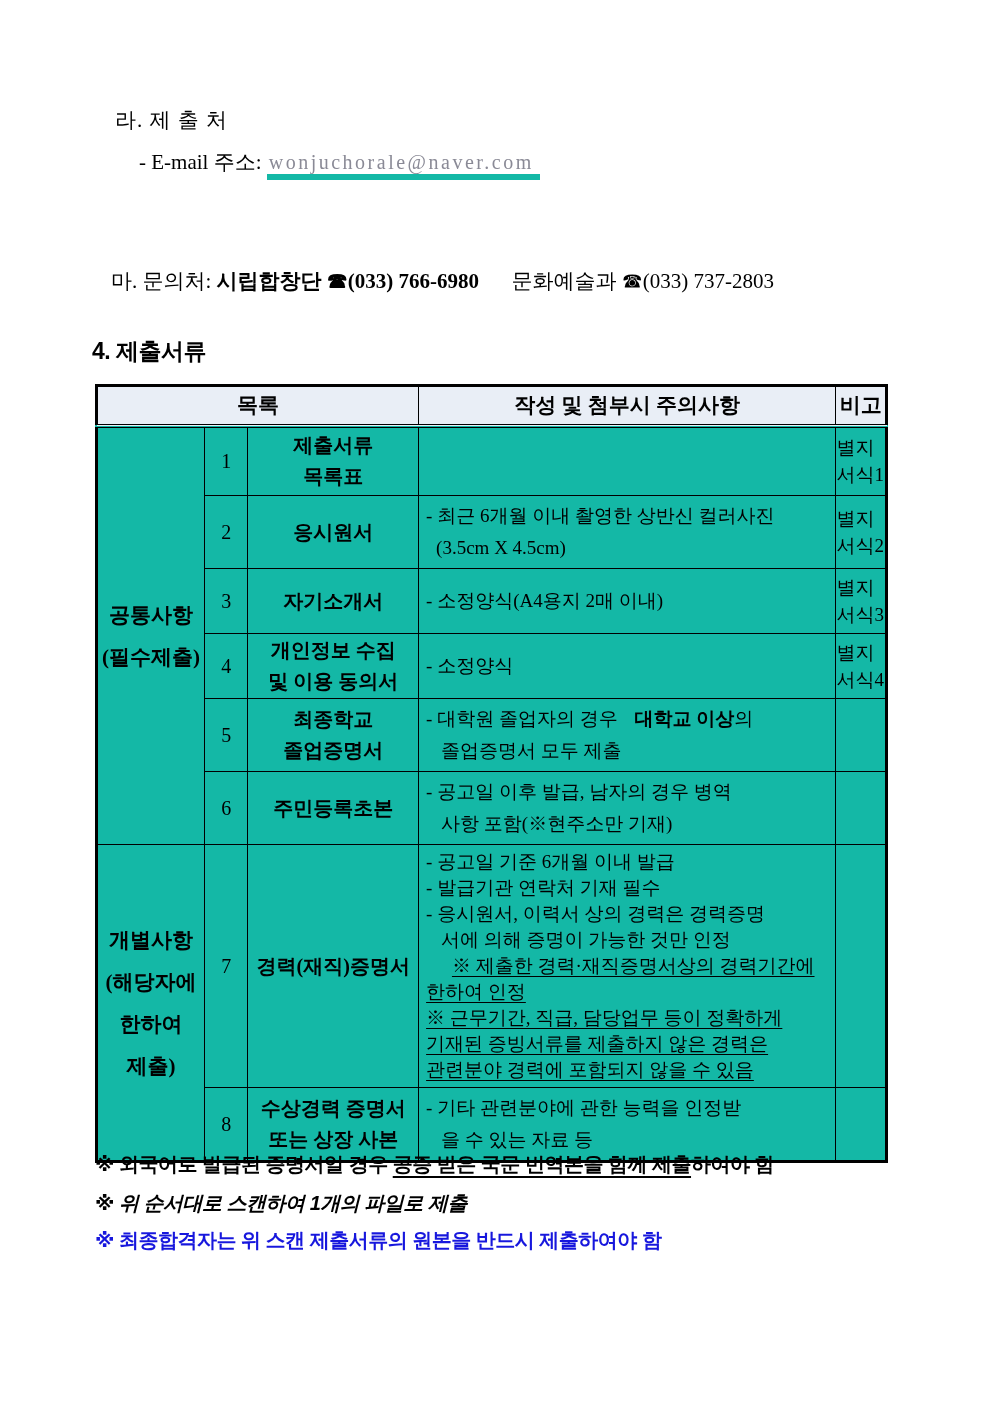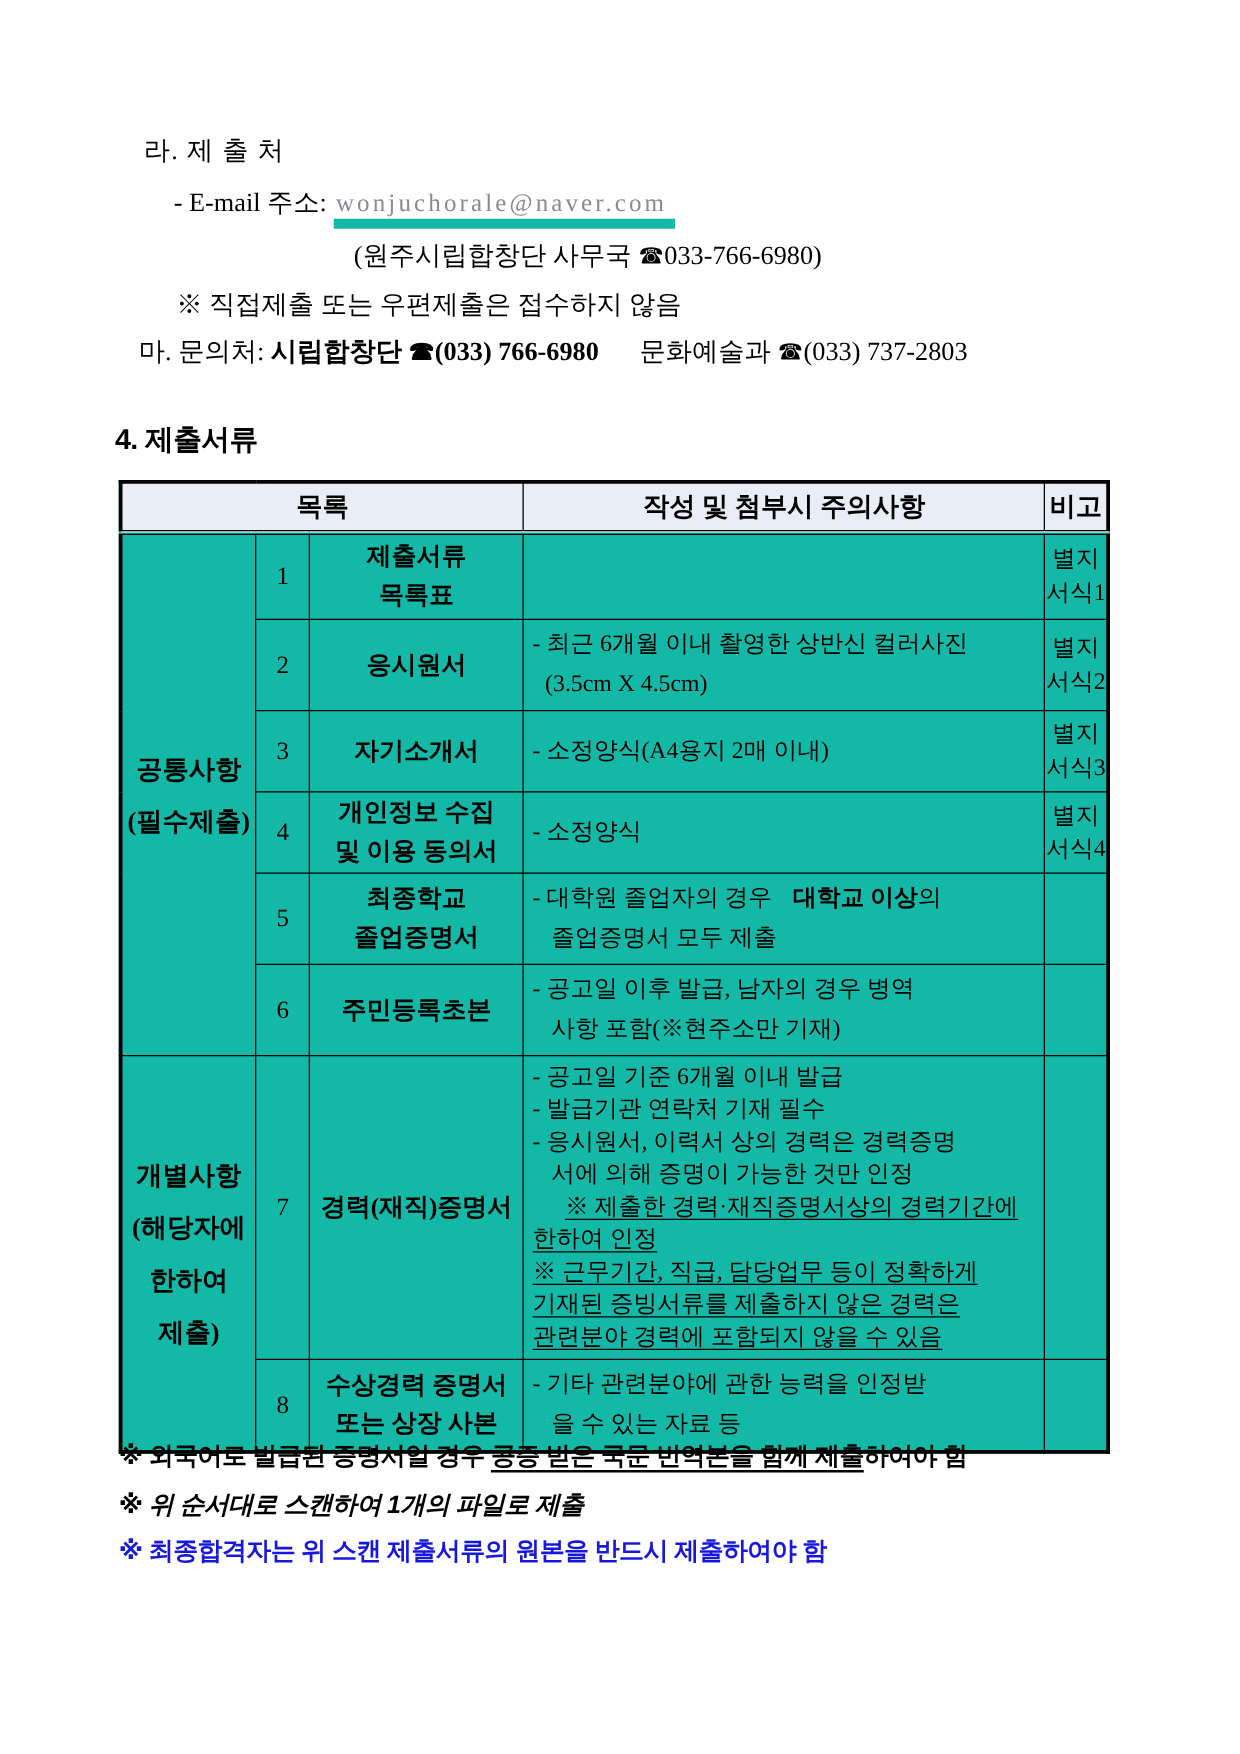--- a/index.html
+++ b/index.html
@@ -10,21 +10,21 @@
     color:#000;
   }
   .page { position:relative; width:888px; height:1403px; overflow:hidden; }
 
   
   .abs { position:absolute; white-space:nowrap; }
   .line-d       { top:106px; left:115px; font-size:21px; letter-spacing:1px; }
   .line-email   { top:148px; left:139px; font-size:21px; }
   .email-link   {
       color:#8a8a96; letter-spacing:2.5px; font-size:20px;
-      border-bottom:8px solid #14b8a6; padding:0 6px 1px 2px;
+      border-bottom:6px solid #14b8a6; padding:0 6px 1px 2px;
       text-decoration:none; cursor:pointer;
   }
   .line-office  { top:190px; left:283px; font-size:21px; }
   .line-nodirect{ top:229px; left:141px; font-size:21px; }
   .line-inquiry { top:267px; left:111px; font-size:21px; }
   .line-inquiry .b { font-weight:bold; }
   .gap-lg { display:inline-block; width:22px; }
 
   
   .sec-title {
@@ -41,21 +41,21 @@
   th {
       background:#e9eef6; font-weight:bold; font-size:21px;
       border-bottom:4px double #000; height:40px; text-align:center;
   }
   td { vertical-align:middle; font-size:20px; }
   td.cat { text-align:center; font-weight:bold; font-size:21px; line-height:42px; }
   td.no  { text-align:center; font-size:20px; }
   td.nm  { text-align:center; font-weight:bold; font-size:20px; line-height:31px; }
   td.nt  { padding:4px 4px 4px 7px; font-size:19px; }
   td.nt div { line-height:32px; white-space:nowrap; }
-  td.rm  { text-align:center; font-size:19px; line-height:27px; }
+  td.rm  { text-align:left; font-size:19px; line-height:27px; }
   .ind   { padding-left:15px; }
   .ind-sm{ padding-left:10px; }
   tr.r7 td.nt div { line-height:26px; }
   .ul    { text-decoration:underline; text-underline-offset:4px; }
   .u-ind { padding-left:9px;text-align:center; }
   .bld   { font-weight:bold;margin-left:12px; }
 
   
   .foot {
       font-family:"Liberation Sans","DejaVu Sans",sans-serif;
@@ -71,23 +71,21 @@
 
 <div class="page">
 
   <div class="abs line-d">라. 제 출 처</div>
 
   <div class="abs line-email">
     <span>- E-mail 주소:</span>
     <a class="email-link">wonjuchorale@naver.com</a>
   </div>
 
-  <div class="abs line-office">(원주시립합창단 사무국 ☎033-766-6980)</div>
-
-  <div class="abs line-nodirect">※ 직접제출 또는 우편제출은 접수하지 않음</div>
+
 
   <div class="abs line-inquiry">
     <span>마. 문의처:</span>
     <span class="b">시립합창단 ☎(033) 766-6980</span>
     <span class="gap-lg"></span>
     <span>문화예술과 ☎(033) 737-2803</span>
   </div>
 
   <div class="abs sec-title">4. 제출서류</div>
 

